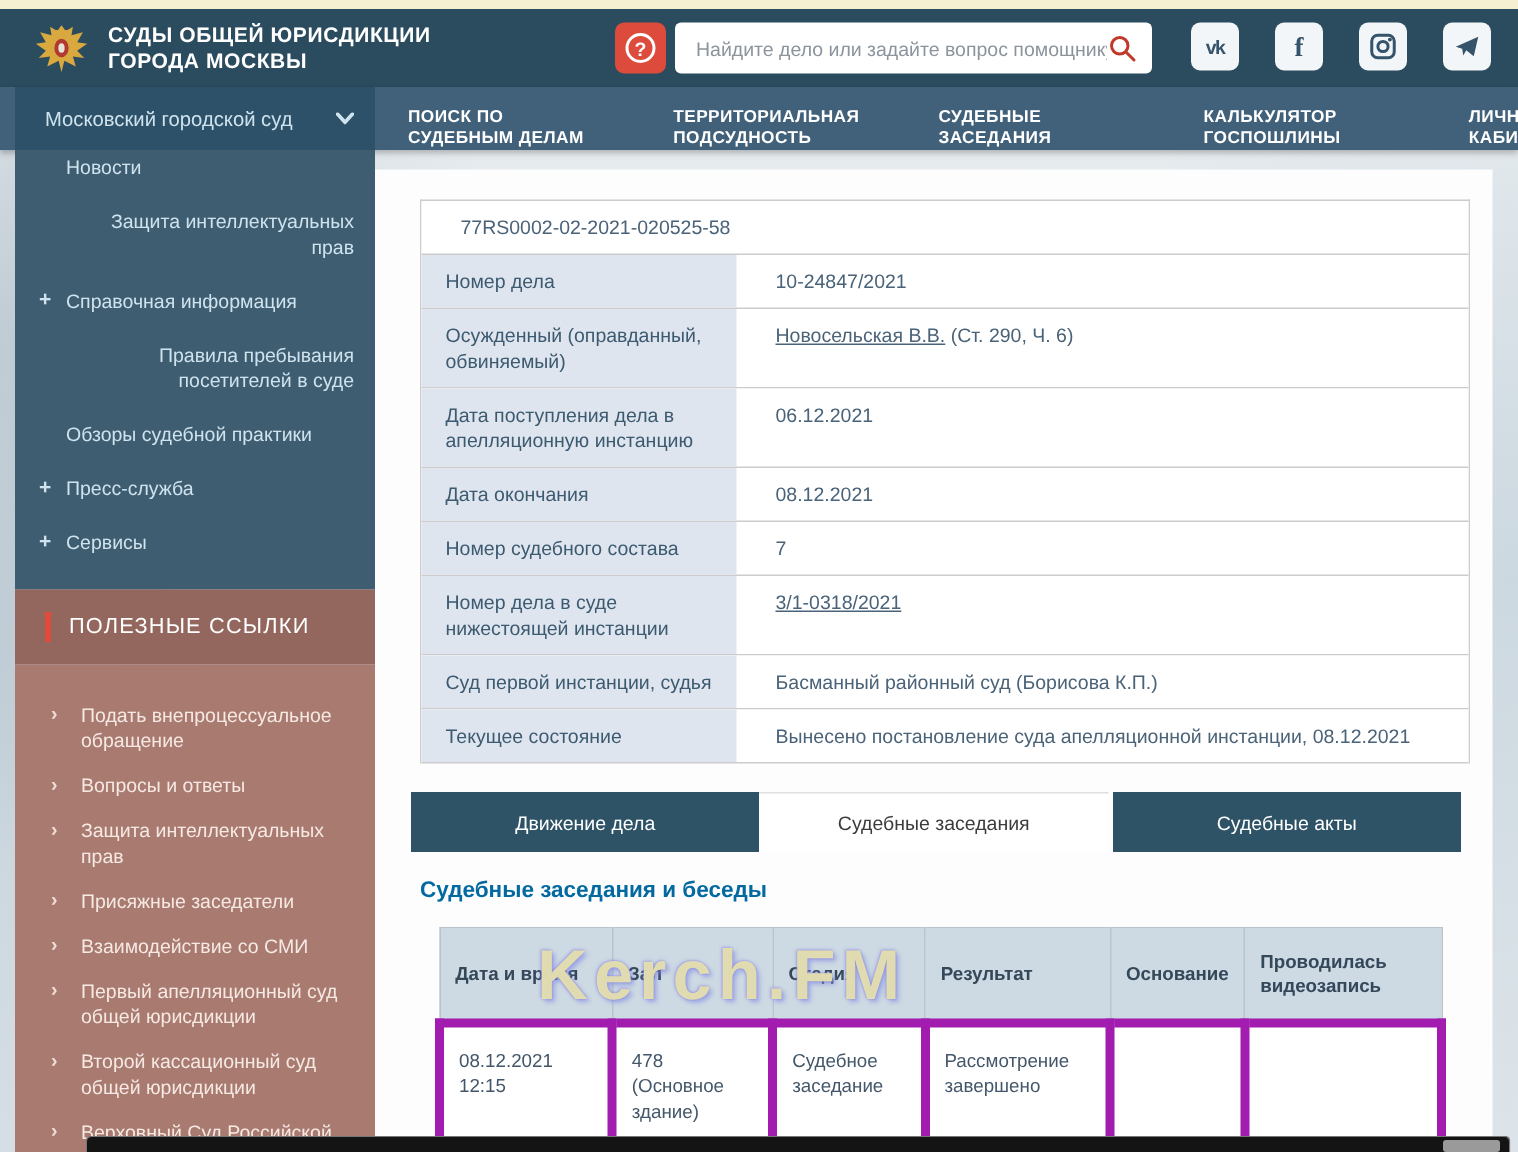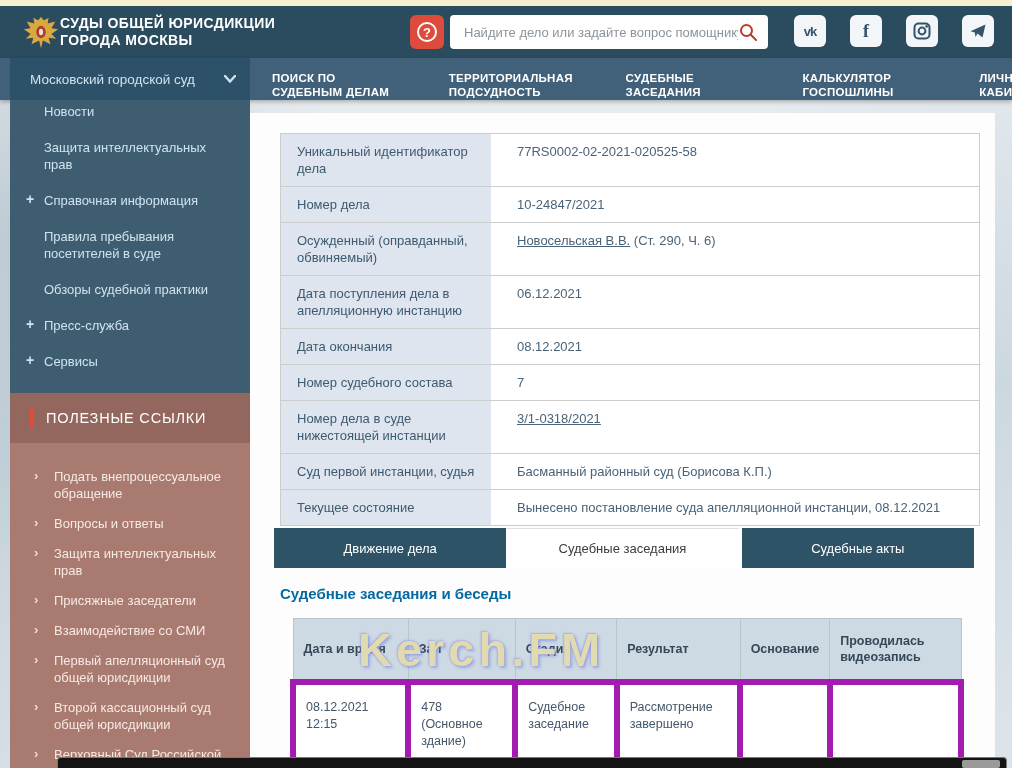--- a/index.html
+++ b/index.html
@@ -11,21 +11,21 @@
       radial-gradient(circle at 3% 60%, rgba(120,150,170,.25), transparent 40%),
       radial-gradient(circle at 1% 30%, rgba(90,120,140,.2), transparent 30%),
       radial-gradient(circle at 100% 50%, rgba(140,170,190,.25), transparent 35%),
       linear-gradient(180deg,#e9edf0 0%,#e2e8ec 40%,#dde4e9 100%);
   }
   
   .top-strip { position:absolute; left:0; top:0; width:1012px; height:6px; background:#f6efd2; }
 
   
   .header { position:absolute; left:0; top:6px; width:1012px; height:52px; background:#2b4b5e; }
-  .logo-wrap { position:absolute; left:22px; top:7px; display:flex; align-items:center; }
+  .logo-wrap { position:absolute; left:22px; top:7px; display:flex; align-items:center; gap:12px; }
   .coat { width:38px; height:38px; }
   .site-title { color:#fff; font-weight:bold; font-size:14px; line-height:17px; letter-spacing:.4px; }
   .help-btn { position:absolute; left:410px; top:9px; width:34px; height:34px; background:#dd4b3c;
     border-radius:6px; display:flex; align-items:center; justify-content:center; cursor:pointer; }
   .help-glyph { width:20px; height:20px; border:2px solid #fff; border-radius:50%; color:#fff;
     font-size:13px; font-weight:bold; display:flex; align-items:center; justify-content:center; }
   .search-box { position:absolute; left:450px; top:9px; width:318px; height:34px; background:#fff;
     border-radius:4px; display:flex; align-items:center; padding:0 10px 0 14px; }
   .search-input { flex:1; border:none; outline:none; font-size:13px; color:#333;
     font-family:"Liberation Sans",sans-serif; }
@@ -47,21 +47,21 @@
   .chev-down { width:12px; height:8px; }
   .nav-items { position:absolute; left:250px; top:6px; width:870px; height:42px; display:flex;gap:14px; }
   .nav-item { flex:1; display:flex; align-items:center; padding-left:22px; color:#fff;
     font-size:11.5px; font-weight:bold; letter-spacing:.3px; white-space:pre-line;
     line-height:14px; cursor:pointer; }
 
   
   .sidebar { position:absolute; left:10px; top:100px; width:240px; height:668px; }
   .side-menu { background:#3f5d71; padding:0 0 14px 0; overflow:hidden; }
   .menu-item { display:flex; color:#cfe3ee; font-size:13px; line-height:17px; padding:10px 14px 9px 34px;
-    cursor:pointer; position:relative; }
+    cursor:pointer; position:relative;text-align:right; }
   .menu-item.first { margin-top:-7px; }
   .menu-plus { position:absolute; left:16px; top:9px; font-size:14px; font-weight:bold; color:#cfe3ee; }
   .links-header { background:#94675e; height:50px; display:flex; align-items:center; padding-left:20px; gap:12px; }
   .links-header .red-bar { width:4px; height:20px; background:#e04b3c; }
   .links-header .links-title { color:#fff; font-weight:normal; font-size:14.5px; letter-spacing:.8px; }
   .side-links { background:#a97b70; padding:18px 0 10px 0; min-height:340px; }
   .link-item { display:flex; color:#f6e9e4; font-size:13px; line-height:17px;
     padding:6.5px 14px 6.5px 44px; cursor:pointer; position:relative; }
   .link-bullet { position:absolute; left:24px; top:6px; font-size:13px; color:#f0dcd5; font-weight:bold; }
 
@@ -248,21 +248,20 @@
       <span>Верховный Суд Российской Федерации</span>
     </div>
 
   </div>
 </div>
 
 <div class="main-panel">
 
   <div class="case-table">
     <div class="case-row">
-      <div class="case-label">Уникальный идентификатор дела</div>
       <div class="case-value">77RS0002-02-2021-020525-58</div>
     </div>
     <div class="case-row">
       <div class="case-label">Номер дела</div>
       <div class="case-value">10-24847/2021</div>
     </div>
     <div class="case-row">
       <div class="case-label">Осужденный (оправданный, обвиняемый)</div>
       <div class="case-value"><span class="val-link">Новосельская В.В.</span><span> (Ст. 290, Ч. 6)</span></div>
     </div>

